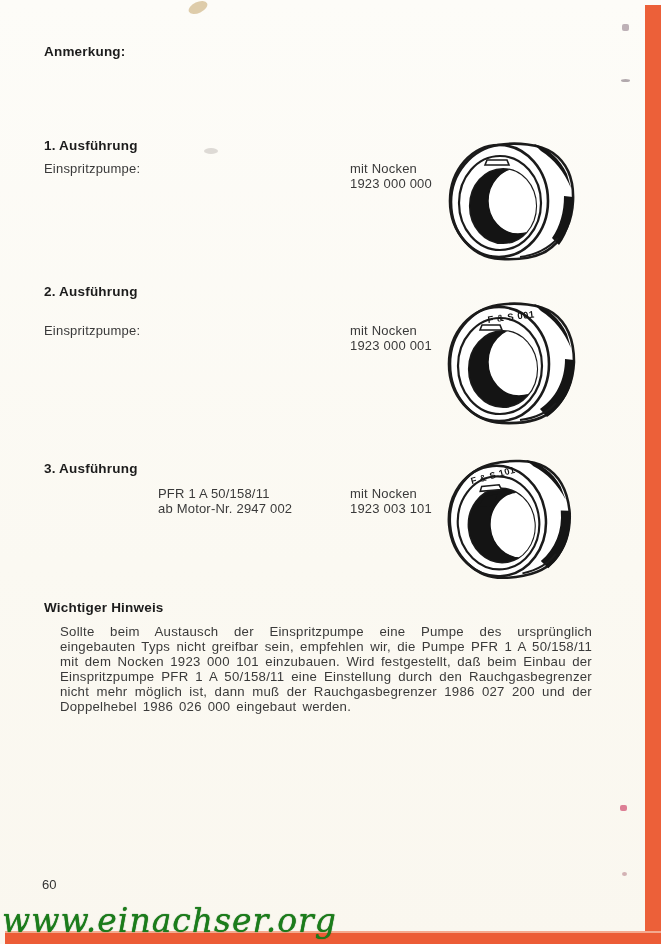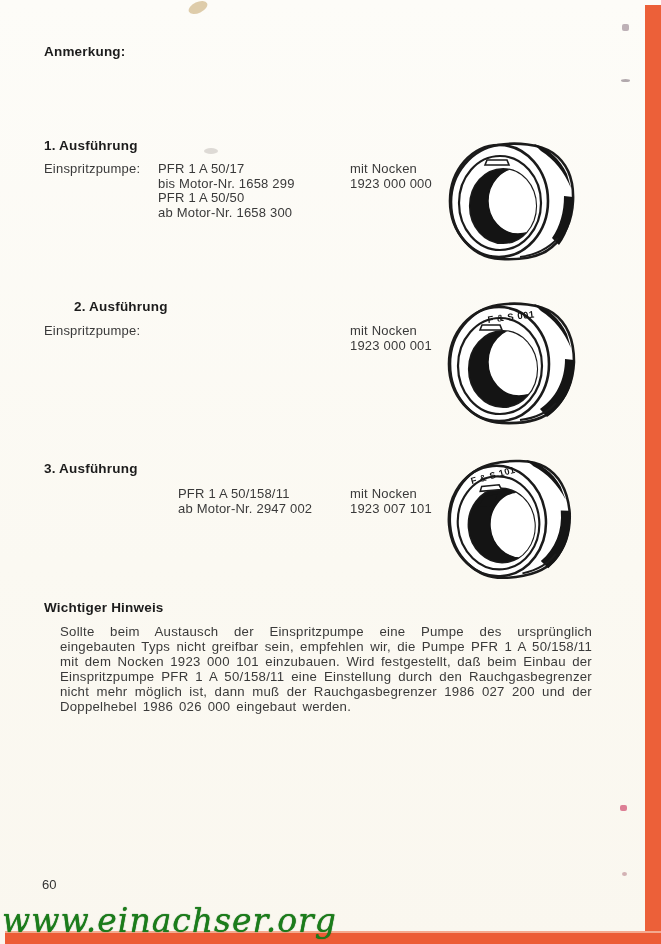--- a/index.html
+++ b/index.html
@@ -15,27 +15,27 @@
   .col{font-size:13px; line-height:14.6px; letter-spacing:.2px; white-space:nowrap;}
   
   .note-h{left:44px; top:44px;}
   .note-b{left:44px; top:66px; width:534px;}
   
   .s1h{left:44px; top:138px;}
   .s1label{left:44px; top:162px;}
   .s1lines{left:158px; top:162px;}
   .s1nocken{left:350px; top:162px;}
   
-  .s2h{left:44px; top:299px;margin-left:30px;}
+  .s2h{left:44px; top:284px;}
   .s2label{left:44px; top:324px;}
   .s2lines{left:158px; top:324px;}
   .s2nocken{left:350px; top:324px;}
   
   .s3h{left:44px; top:461px;}
-  .s3lines{left:158px; top:487px;margin-left:20px;}
+  .s3lines{left:158px; top:487px;}
   .s3nocken{left:350px; top:487px;}
   
   .hint-h{left:44px; top:600px;}
   .hint-b{left:60px; top:624px; width:532px;}
   
   .fig1{left:446px; top:135px;}
   .fig2{left:444px; top:296px;}
   .fig3{left:444px; top:450px; transform:rotate(-5deg);}
   .stamp{font-family:"Liberation Sans",sans-serif; font-size:9.5px; font-weight:bold; fill:#161616; letter-spacing:.5px;}
   
@@ -61,26 +61,20 @@
 </style>
 </head>
 <body>
 
 <div class="page">
 
   <div class="abs h-bold note-h">Anmerkung:</div>
 
   <div class="abs h-bold s1h">1. Ausführung</div>
   <div class="abs col s1label">Einspritzpumpe:</div>
-  <div class="abs col s1lines">
-    <div>PFR 1 A 50/17</div>
-    <div>bis Motor-Nr. 1658 299</div>
-    <div>PFR 1 A 50/50</div>
-    <div>ab Motor-Nr. 1658 300</div>
-  </div>
   <div class="abs col s1nocken">
     <div>mit Nocken</div>
     <div>1923 000 000</div>
   </div>
 
   <svg class="abs fig1" width="130" height="134" viewBox="0 0 130 134">
     <defs>
         <clipPath id="bore1">
           <ellipse cx="57" cy="71" rx="33" ry="37"></ellipse>
         </clipPath>
@@ -129,21 +123,21 @@
     <text class="stamp" x="44" y="27" transform="rotate(-7 44 27)">F &amp; S 001</text>
   </svg>
 
   <div class="abs h-bold s3h">3. Ausführung</div>
   <div class="abs col s3lines">
     <div>PFR 1 A 50/158/11</div>
     <div>ab Motor-Nr. 2947 002</div>
   </div>
   <div class="abs col s3nocken">
     <div>mit Nocken</div>
-    <div>1923 007 101</div>
+    <div>1923 003 101</div>
   </div>
 
   <svg class="abs fig3" width="130" height="140" viewBox="0 0 134 140">
     <defs>
         <clipPath id="bore3">
           <ellipse cx="59" cy="75" rx="34" ry="38"></ellipse>
         </clipPath>
       </defs>
     <path d="M54 11 C27 15 6 40 6 70 C6 103 29 128 58 129 C80 130 99 126 110 115 C122 104 129 89 130 68 C130 46 123 29 109 19 C96 10 72 8 54 11 Z" fill="#ffffff" stroke="#1b1b1b" stroke-width="2.6"></path>
     <path d="M90 10 C104 14 116 25 123 40 L127 54 C120 38 110 25 97 17 Z" fill="#151515"></path>

